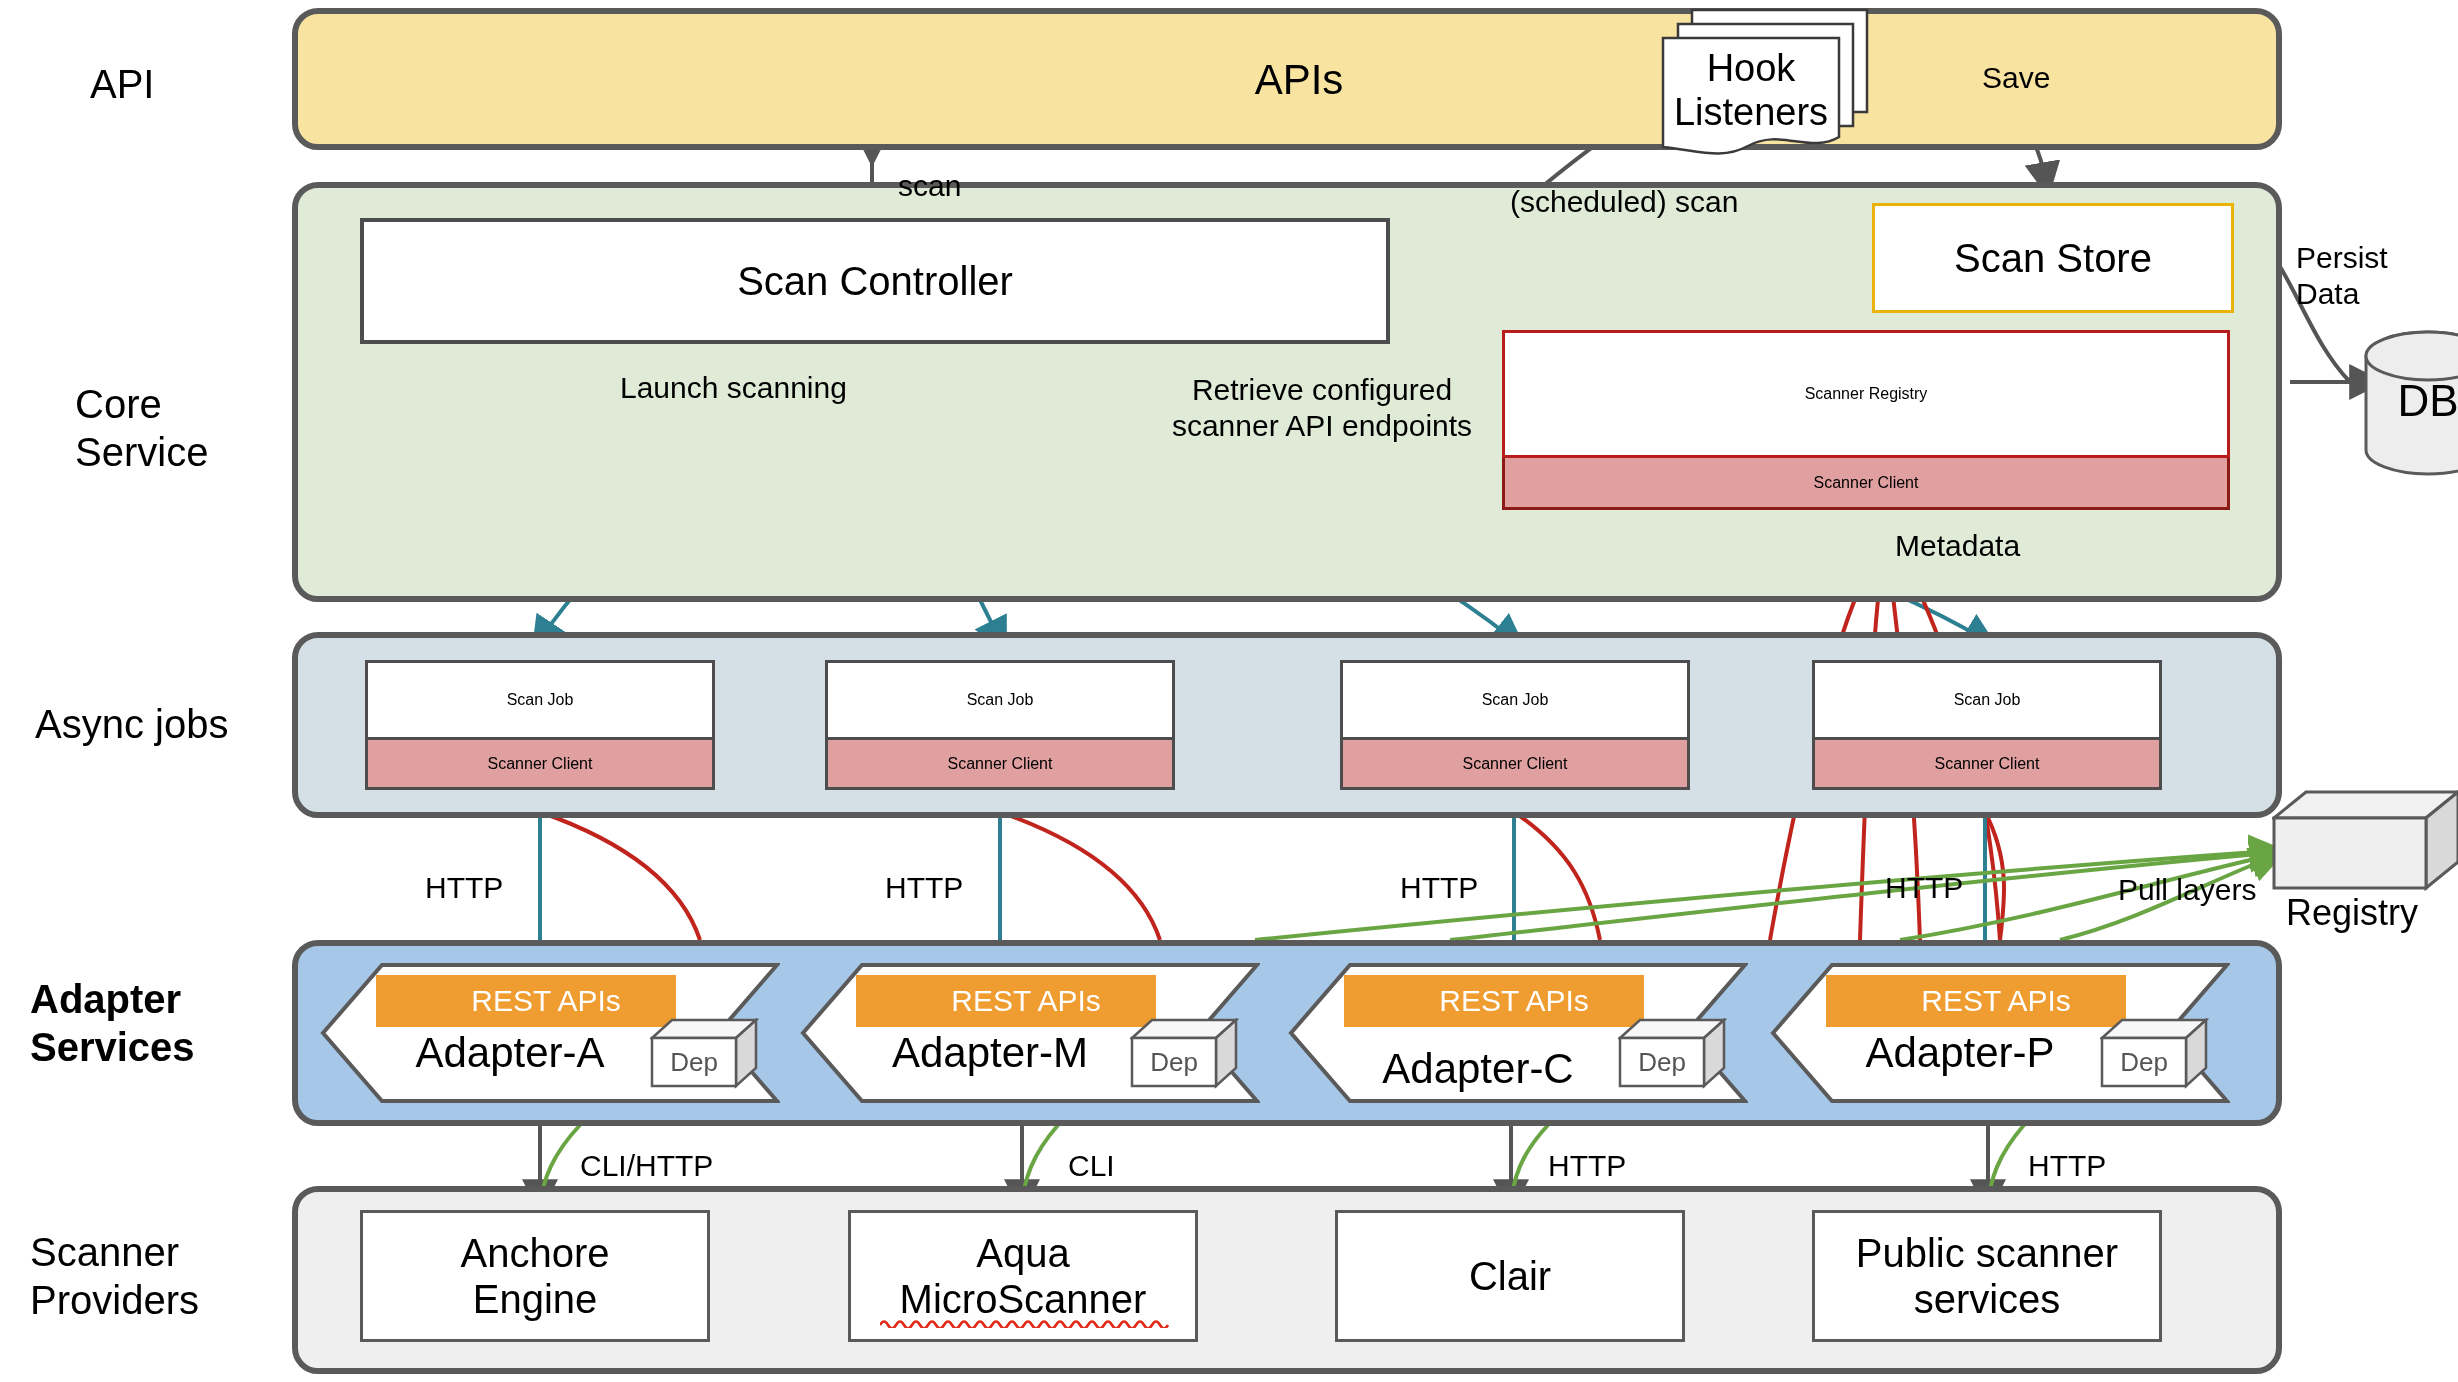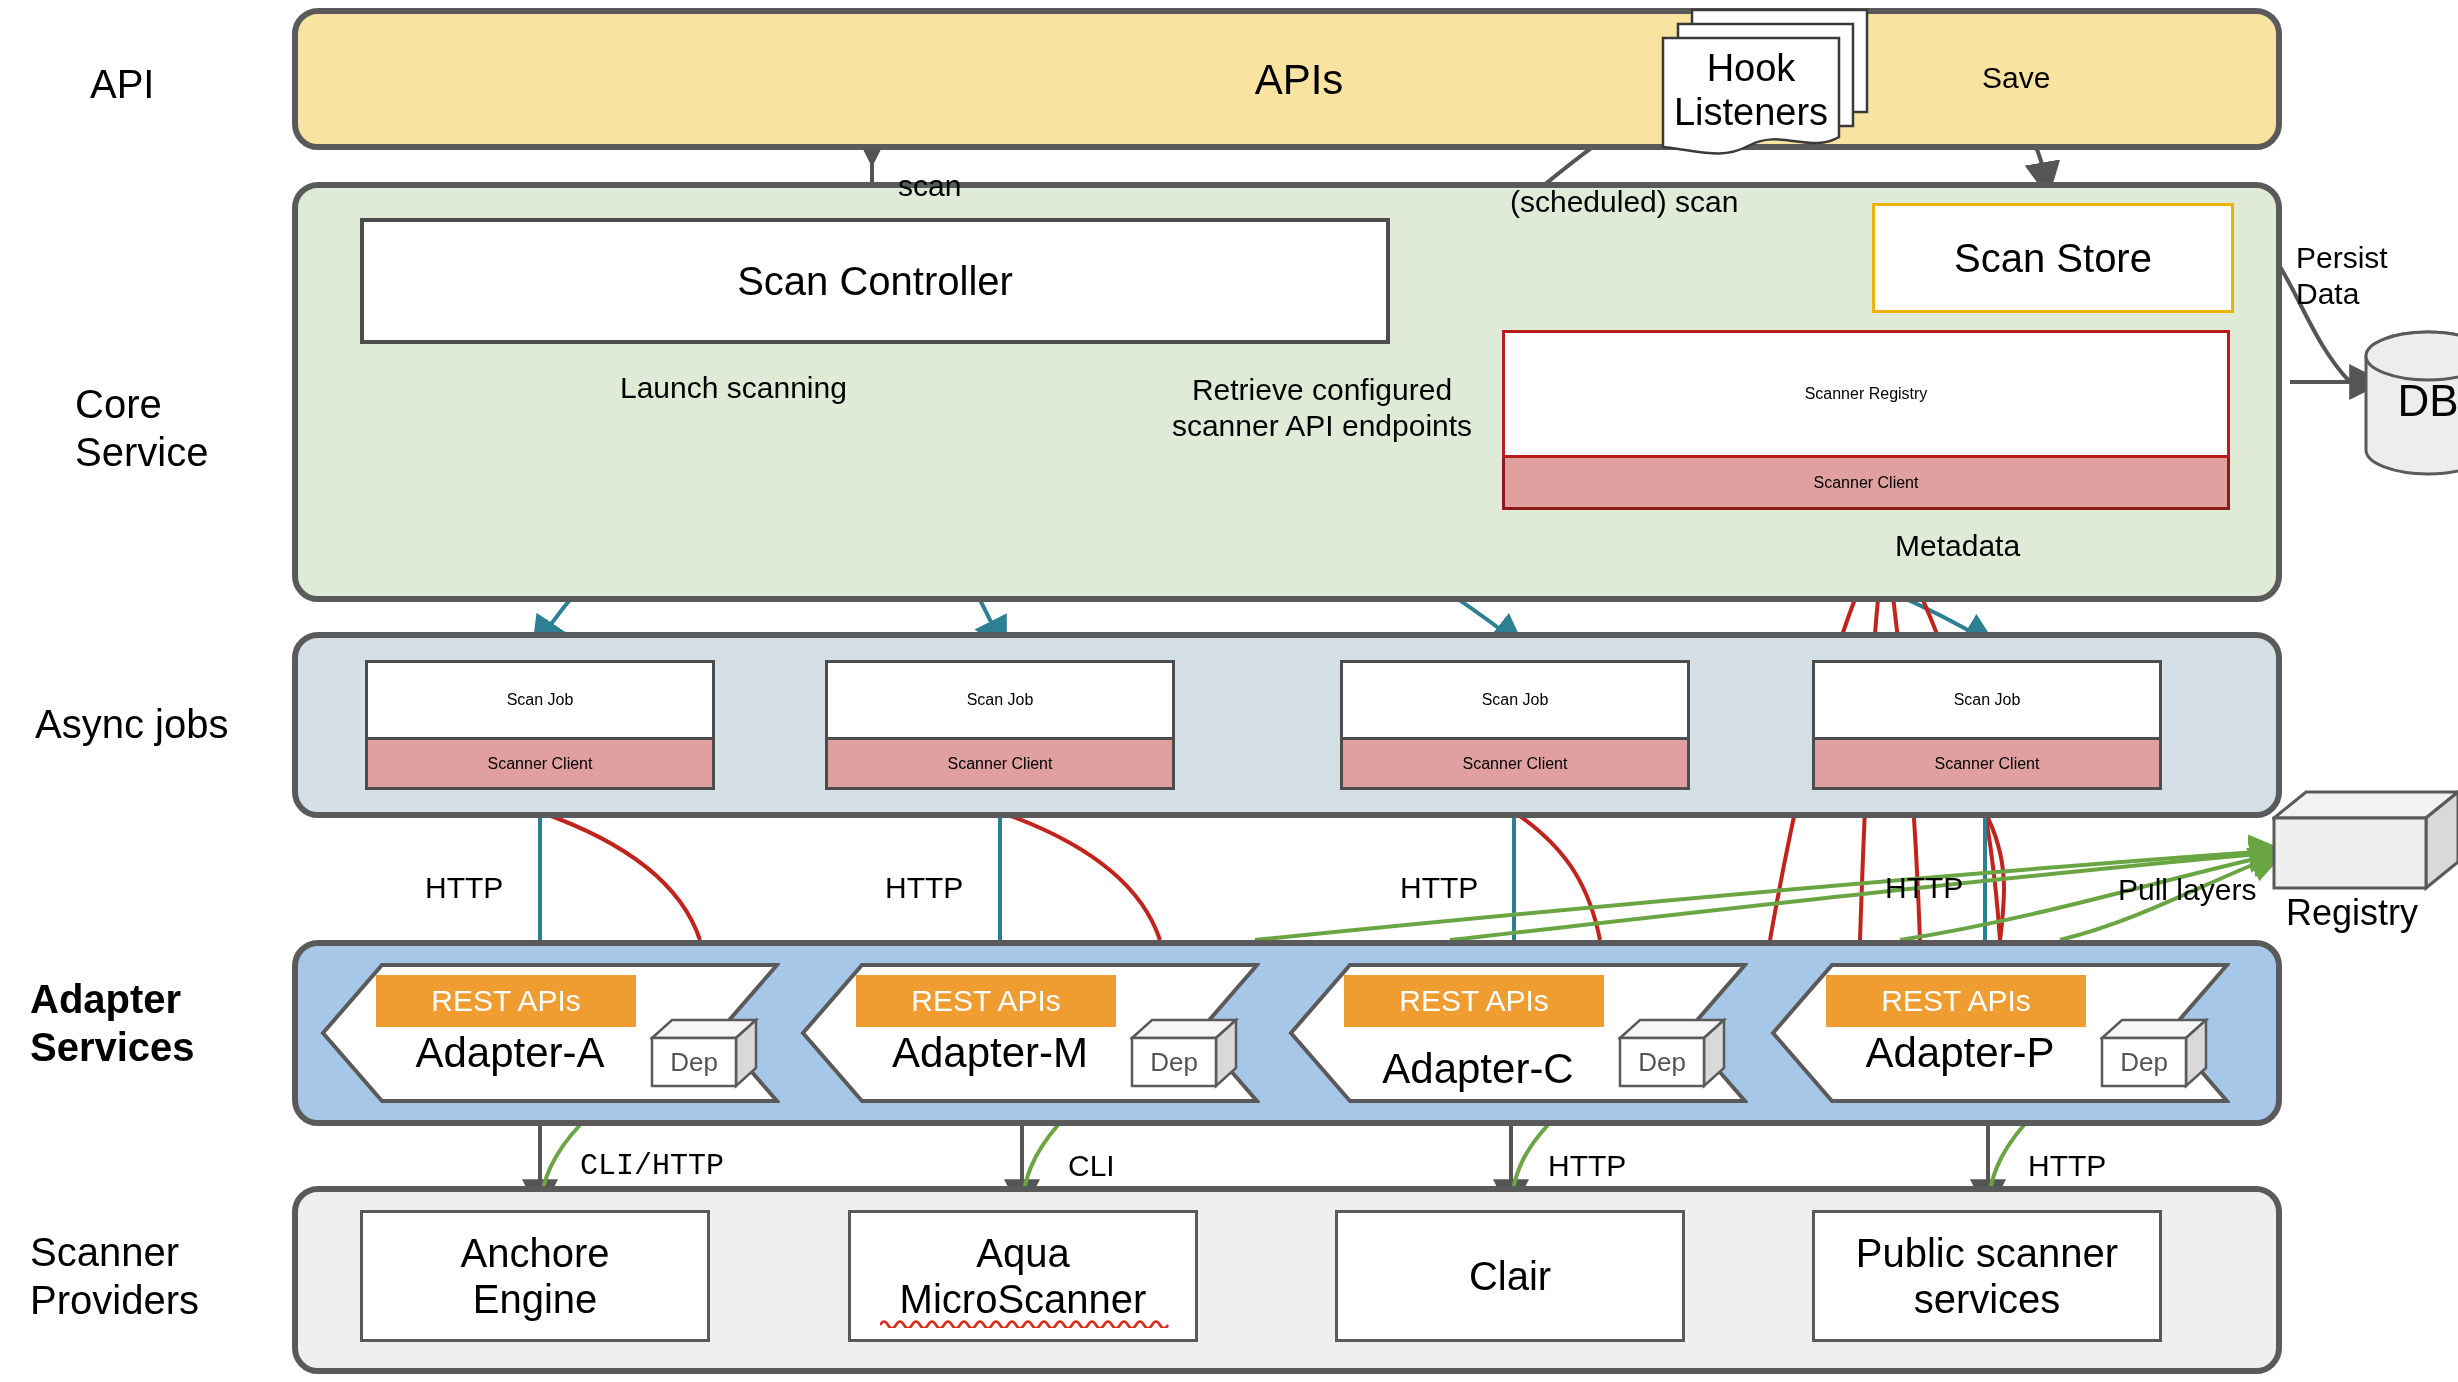--- a/index.html
+++ b/index.html
@@ -36,21 +36,21 @@
   .stack .top{box-sizing:border-box;background:#fff;display:flex;align-items:center;
               justify-content:center;text-align:center;}
   .stack .bot{box-sizing:border-box;background:#e0a0a0;display:flex;align-items:center;
               justify-content:center;text-align:center;}
 
   
   .adapter{position:absolute;}
   .adapter .hexsvg{position:absolute;left:0;top:0;}
   .adapter .rest{position:absolute;background:#ef9c31;color:#fff;
                  display:flex;align-items:center;justify-content:center;
-                 font-size:30px;line-height:34px;}
+                 font-size:30px;line-height:34px;padding-left:40px;}
   .adapter .aname{position:absolute;font-size:42px;line-height:46px;
                   text-align:center;color:#000;white-space:nowrap;}
   .dep{position:absolute;}
   .dep .deplabel{position:absolute;font-size:26px;color:#555;
                  display:flex;align-items:center;justify-content:center;}
 
   
   .doc{position:absolute;}
   .doc .dtext{position:absolute;text-align:center;font-size:38px;line-height:44px;
               white-space:pre-line;color:#000;}
@@ -354,18 +354,18 @@
   <div class="elabel c" style="left:1162px;top:372px;width:320px;">Retrieve configured
 scanner API endpoints</div>
   <div class="elabel" style="left:1895px;top:528px;">Metadata</div>
   <div class="elabel" style="left:2118px;top:872px;">Pull layers</div>
 
   <div class="elabel" style="left:425px;top:870px;">HTTP</div>
   <div class="elabel" style="left:885px;top:870px;">HTTP</div>
   <div class="elabel" style="left:1400px;top:870px;">HTTP</div>
   <div class="elabel" style="left:1885px;top:870px;">HTTP</div>
 
-  <div class="elabel" style="left:580px;top:1148px;font-family:Liberation Mono, monospace;">CLI/HTTP</div>
+  <div class="elabel" style="left:580px;top:1148px;">CLI/HTTP</div>
   <div class="elabel" style="left:1068px;top:1148px;">CLI</div>
   <div class="elabel" style="left:1548px;top:1148px;">HTTP</div>
   <div class="elabel" style="left:2028px;top:1148px;">HTTP</div>
 
 </div>
 
 </body></html>

